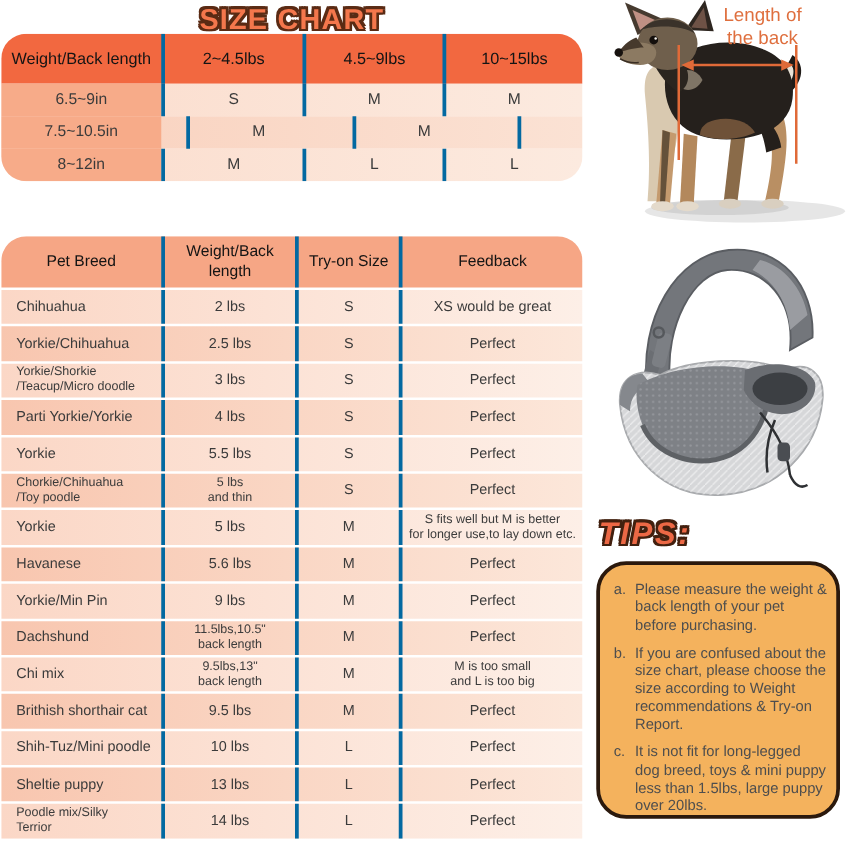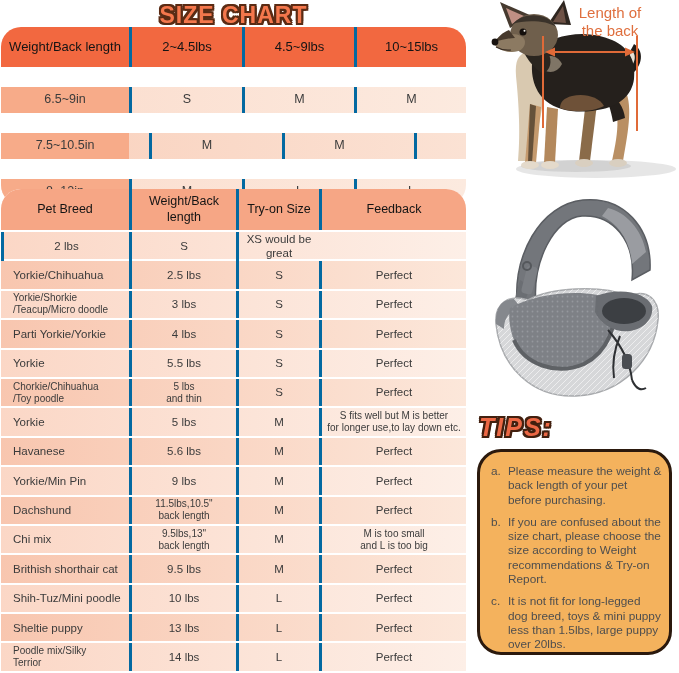--- a/index.html
+++ b/index.html
@@ -33,21 +33,21 @@
   .cell { display: flex; align-items: center; justify-content: center;
           text-align: center; white-space: pre-line;
           font-size: 11.5px; color: #3B3B3B; line-height: 1.25; }
   .cell:not(.first) { border-left: 3px solid #0369a1; }
   .hcell { font-size: 12.5px; color: #141414; }
   .ml { font-size: 10px; line-height: 1.2; }
   .breed { justify-content: flex-start; text-align: left; padding-left: 12px; }
 
   .sc-head { height: 40px; background: #F26840; }
   .sc-head .hcell { font-size: 13px; }
-  .sc-row { height: 26px; margin-top: 20px; }
+  .sc-row { height: 26px; margin-top: 0; }
   .sc-row .cell { font-size: 12.5px; }
   .sc-row .label-cell { background: #F7AB89; }
   .sc-row.odd  { background: linear-gradient(90deg,#FBDCCC,#FCEADF); }
   .sc-row.even { background: linear-gradient(90deg,#F9D0BC,#FBE2D4); gap: 20px; }
 
   .tr-head { height: 41px; background: #F6A685; }
   .tr-row { height: 27.4px; margin-top: 2px; }
   .tr-row.odd  { background: linear-gradient(90deg,#FBD7C6,#FDEFE7); }
   .tr-row.even { background: linear-gradient(90deg,#F8C6AF,#FCE7DA); }
 
@@ -115,20 +115,21 @@
 
   <div id="tryon-table" class="ptable">
     <div class="tr-head tr-grid">
         <div class="cell hcell first">Pet Breed</div>
         <div class="cell hcell">Weight/Back length</div>
         <div class="cell hcell">Try-on Size</div>
         <div class="cell hcell">Feedback</div>
       </div>
     <div>
         <div class="tr-row tr-grid odd">
+          <div class="cell breed first">Chihuahua</div>
           <div class="cell ">2 lbs</div>
           <div class="cell ">S</div>
           <div class="cell ">XS would be great</div>
         </div>
         <div class="tr-row tr-grid even">
           <div class="cell breed first">Yorkie/Chihuahua</div>
           <div class="cell ">2.5 lbs</div>
           <div class="cell ">S</div>
           <div class="cell ">Perfect</div>
         </div>

